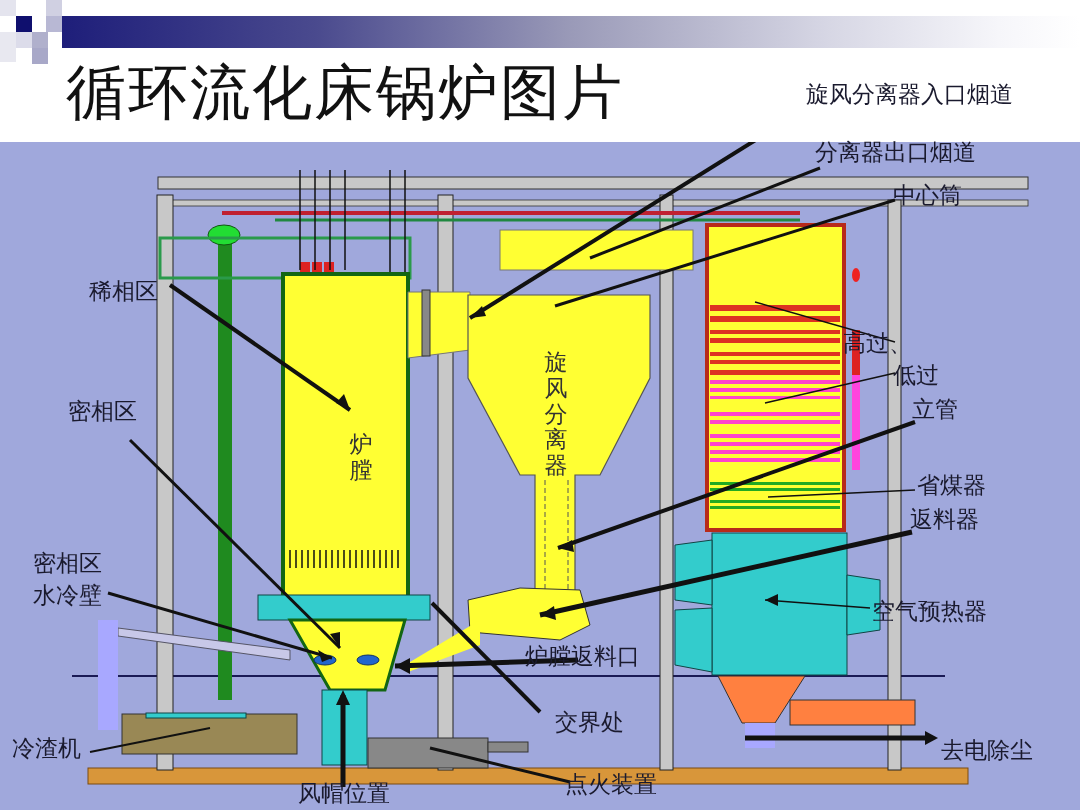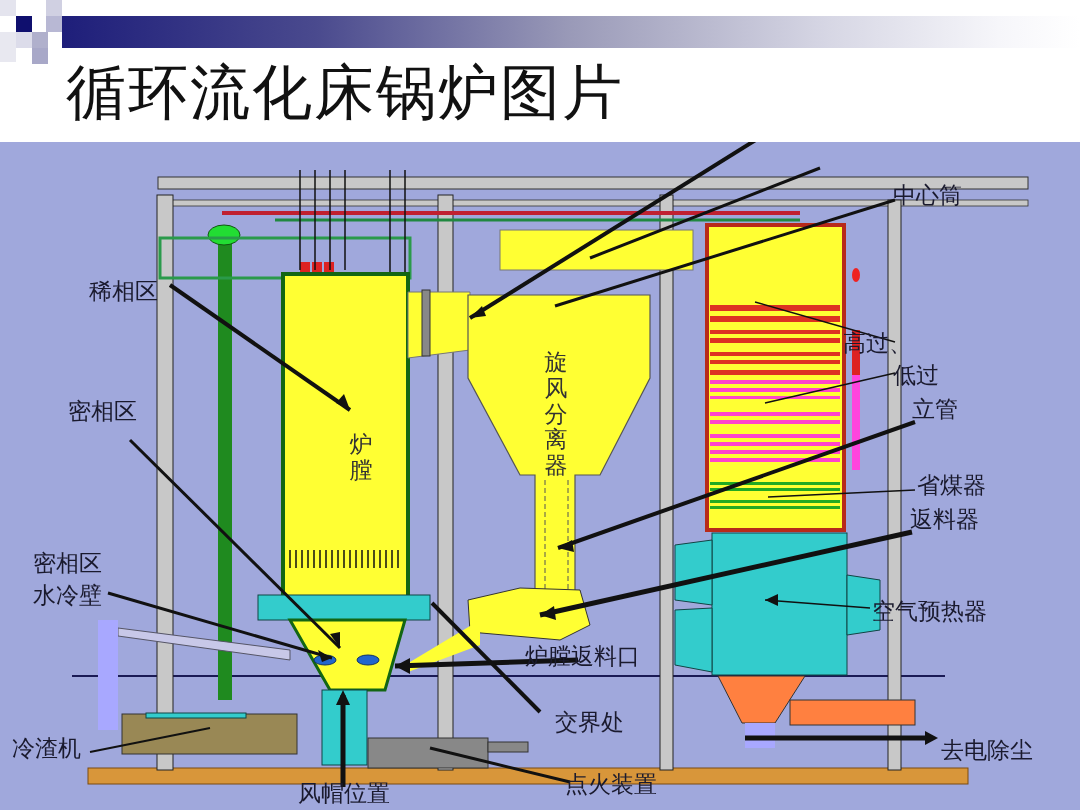--- a/index.html
+++ b/index.html
@@ -194,20 +194,22 @@
     <div>膛</div>
   </div>
   <div class="lbl-v" style="left:543px;top:208px;">
     <div>旋</div>
     <div>风</div>
     <div>分</div>
     <div>离</div>
     <div>器</div>
   </div>
 
+  <div class="lbl" style="left:806px;top:-60px;">旋风分离器入口烟道</div>
+  <div class="lbl" style="left:815px;top:-2px;">分离器出口烟道</div>
   <div class="lbl" style="left:893px;top:41px;">中心筒</div>
   <div class="lbl" style="left:89px;top:137px;">稀相区</div>
   <div class="lbl" style="left:68px;top:257px;">密相区</div>
   <div class="lbl" style="left:843px;top:189px;">高过、</div>
   <div class="lbl" style="left:893px;top:221px;">低过</div>
   <div class="lbl" style="left:912px;top:255px;">立管</div>
   <div class="lbl" style="left:917px;top:331px;">省煤器</div>
   <div class="lbl" style="left:910px;top:365px;">返料器</div>
   <div class="lbl" style="left:33px;top:409px;">密相区</div>
   <div class="lbl" style="left:33px;top:441px;">水冷壁</div>

